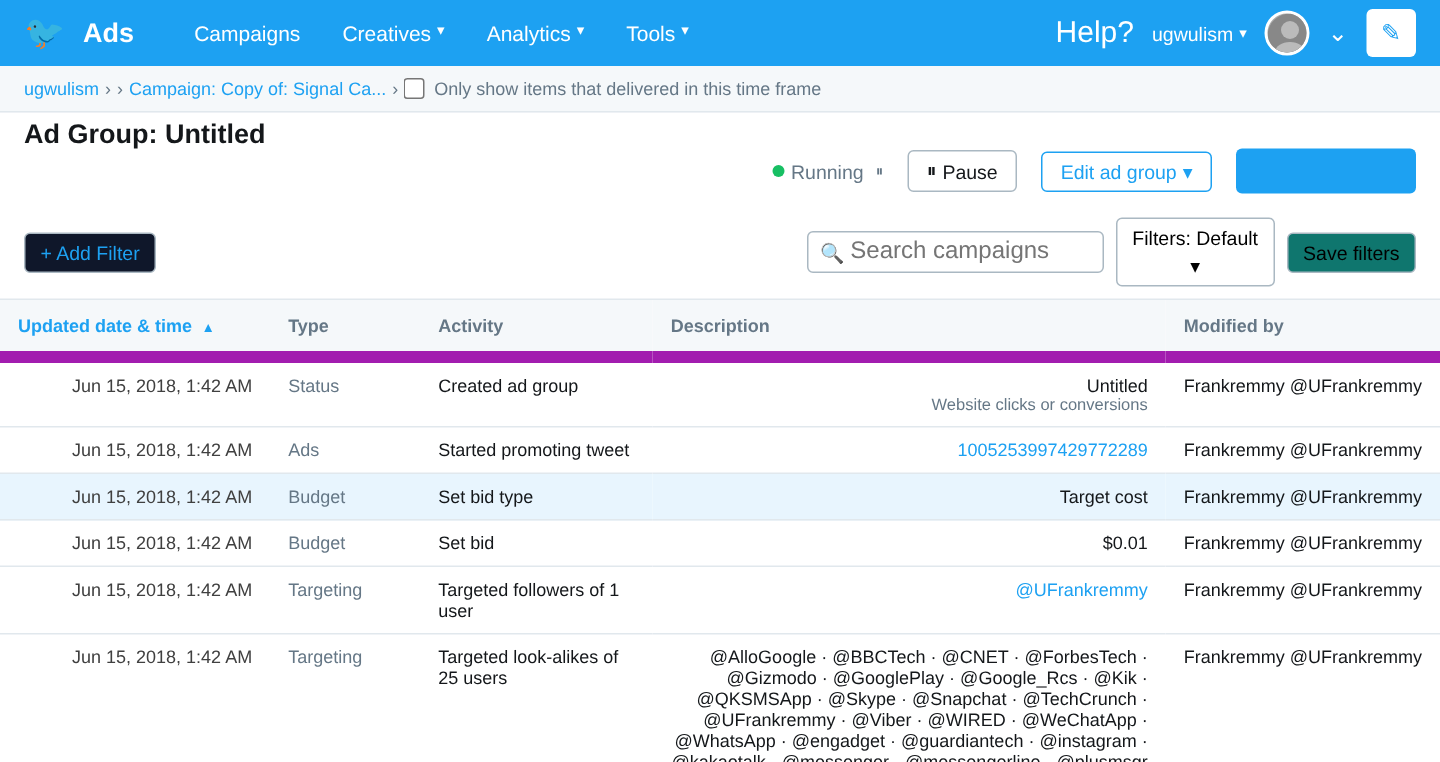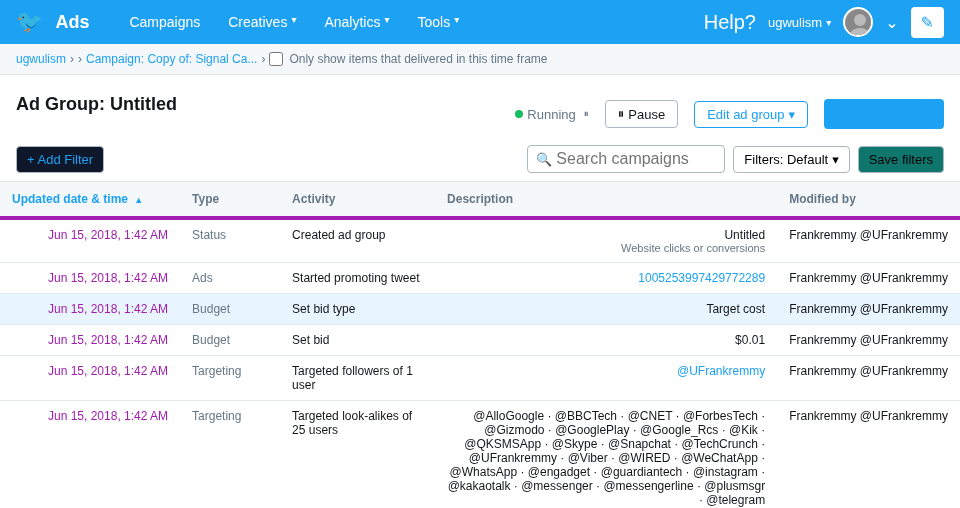--- a/index.html
+++ b/index.html
@@ -27,56 +27,56 @@
     .breadcrumb-bar {
       display: flex; align-items: center; padding: 8px 16px; background: #f5f8fa; border-bottom: 1px solid #e1e8ed; gap: 4px; font-size: 12px;
     }
     .breadcrumb-sep { color: #657786; }
     .breadcrumb-link { color: #1da1f2; cursor: pointer; }
     .breadcrumb-current { color: #657786; }
     .breadcrumb-checkbox { width: 14px; height: 14px; margin-right: 2px; }
 
     
     .adgroup-row {
-      display: flex; align-items: center; padding: 4px 16px 8px; gap: 12px; flex-wrap: wrap;
+      display: flex; padding: 4px 16px 8px; gap: 12px; flex-wrap: wrap;
     }
     .adgroup-title { font-size: 18px; font-weight: 700; color: #14171a; }
     .adgroup-controls { display: flex; align-items: center; gap: 16px; margin-left: auto; margin-top: 20px; }
     .running-indicator { display: flex; align-items: center; gap: 4px; font-size: 13px; color: #657786; }
     .running-dot { width: 8px; height: 8px; border-radius: 50%; background: #17bf63; display: inline-block; }
     .btn-pause { background: #fff; border: 1px solid #aab8c2; color: #14171a; padding: 5px 12px; border-radius: 4px; font-size: 13px; cursor: pointer; display: flex; align-items: center; gap: 4px; }
     .btn-edit { background: #fff; border: 1px solid #1da1f2; color: #1da1f2; padding: 5px 12px; border-radius: 4px; font-size: 13px; cursor: pointer; display: flex; align-items: center; gap: 4px; }
     .btn-blue-wide { background: #1da1f2; border: none; color: #fff; padding: 6px 20px; border-radius: 4px; font-size: 13px; cursor: pointer; min-width: 120px; height: 30px; }
 
     
     .filter-row {
       display: flex; align-items: center; padding: 8px 16px; gap: 8px; border-bottom: 1px solid #e1e8ed;
     }
     .search-box { display: flex; align-items: center; border: 1px solid #aab8c2; border-radius: 4px; padding: 4px 8px; gap: 4px; margin-left: auto; }
     .search-input { border: none; outline: none; font-size: 16px; width: 160px; color: #14171a; }
     .search-icon { color: #657786; font-size: 13px; }
-    .btn-filter { background: #fff; border: 1px solid #aab8c2; padding: 5px 10px; border-radius: 4px; font-size: 13px; cursor: pointer; display: flex; align-items: center; gap: 4px; }
+    .btn-filter { background: #fff; border: 1px solid #aab8c2; padding: 5px 10px; border-radius: 4px; font-size: 13px; cursor: pointer; display: flex; align-items: center; gap: 4px; flex-direction: column; }
     .btn-save-filter { background: #0f766e; border: 1px solid #aab8c2; padding: 5px 10px; border-radius: 4px; font-size: 13px; cursor: pointer; }
     .btn-add-filter { background: #0f172a; border: 1px solid #aab8c2; padding: 5px 10px; border-radius: 4px; font-size: 13px; cursor: pointer; color: #1da1f2; font-weight: 500; }
 
     
     .table-wrap { overflow-x: auto; }
     table { width: 100%; border-collapse: collapse; }
-    thead tr { background: #f5f8fa; border-bottom: 4px solid #a21caf; padding-left: 24px; }
+    thead tr { background: #f5f8fa; border-bottom: 8px solid #a21caf; padding-left: 24px; }
     th {
       padding: 10px 12px; text-align: left; font-size: 12px; font-weight: 600; color: #657786;
       border-bottom: 2px solid #e1e8ed; white-space: nowrap; cursor: pointer;
     }
     th.active { color: #1da1f2; }
     th .sort-icon { font-size: 9px; margin-left: 3px; }
     td {
       padding: 8px 12px; font-size: 12px; color: #14171a; border-bottom: 1px solid #e1e8ed;
       vertical-align: top;
     }
-    .td-date { color: #a21caf; white-space: nowrap; padding-left: 48px; }
+    .td-date { color: #404040; white-space: nowrap; padding-left: 48px; }
     .td-type { color: #657786; }
     .td-activity { text-align: left; }
     .td-modified { white-space: nowrap; }
     .link-blue { color: #1da1f2; cursor: pointer; }
     .text-gray { color: #657786; }
     .col-date { width: 130px; }
     .col-type { width: 100px; }
     .col-activity { width: 155px; }
     .col-desc { }
     .col-modified { width: 160px; }

